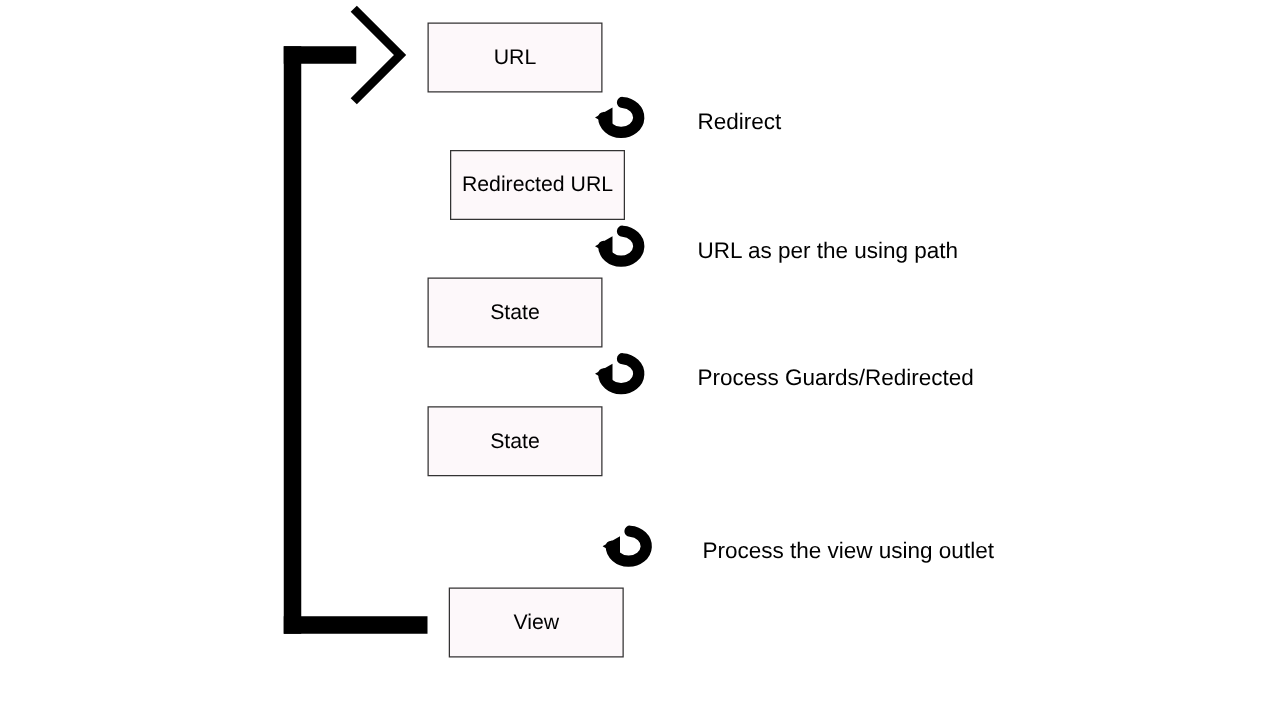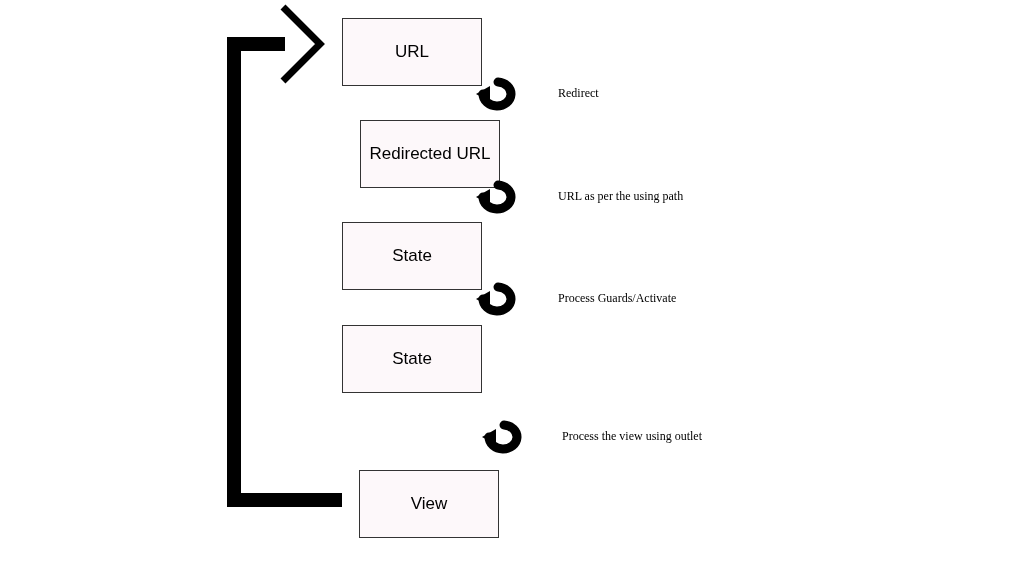--- a/index.html
+++ b/index.html
@@ -1,38 +1,37 @@
 <!DOCTYPE html>
 <html><head>
   <meta charset="utf-8">
   <style>
     * { box-sizing: border-box; margin: 0; padding: 0; }
     body { font-family: Arial, Helvetica, sans-serif; background: #ffffff; width: 1019px; height: 563px; position: relative; }
     
     .box {
       position: absolute;
       width: 140px;
-      height: 68px;
+      height: 56px;
       border: 1px solid #333;
       background: #fdf8fa;
       display: flex;
       align-items: center;
       justify-content: center;
       text-align: center;
       font-size: 17px;
       padding: 4px;
       line-height: 1.25;
     }
     
     .label {
       position: absolute;
-      font-size: 12px;
+      font-size: 18px;
       max-width: 240px;
       line-height: 1.35;
-      font-family: Liberation Serif, serif;
     }
     
     .curved-arrow {
       position: absolute;
     }
   </style>
 </head>
 <body>
 
 <svg width="1019" height="563" style="position:absolute;top:0;left:0;pointer-events:none">
@@ -67,21 +66,21 @@
 <div class="label" style="top:188px;left:558px">URL as per the using path</div>
 
 <div class="box" style="top:222px;left:342px">
   <span>State</span>
 </div>
 
 <svg class="curved-arrow" width="44" height="40" style="top:282px;left:476px">
   <path d="M 22 5 A 14 12 0 1 1 7 17" fill="none" stroke="#000" stroke-width="9" stroke-linecap="round"></path>
   <polygon points="0,17 14,9 14,25" fill="#000"></polygon>
 </svg>
-<div class="label" style="top:290px;left:558px">Process Guards/Activate</div>
+<div class="label" style="top:290px;left:558px">Process Guards/Redirected</div>
 
 <div class="box" style="top:325px;left:342px">
   <span>State</span>
 </div>
 
 <svg class="curved-arrow" width="44" height="40" style="top:420px;left:482px">
   <path d="M 22 5 A 14 12 0 1 1 7 17" fill="none" stroke="#000" stroke-width="9" stroke-linecap="round"></path>
   <polygon points="0,17 14,9 14,25" fill="#000"></polygon>
 </svg>
 <div class="label" style="top:428px;left:562px">Process the view using outlet</div>

